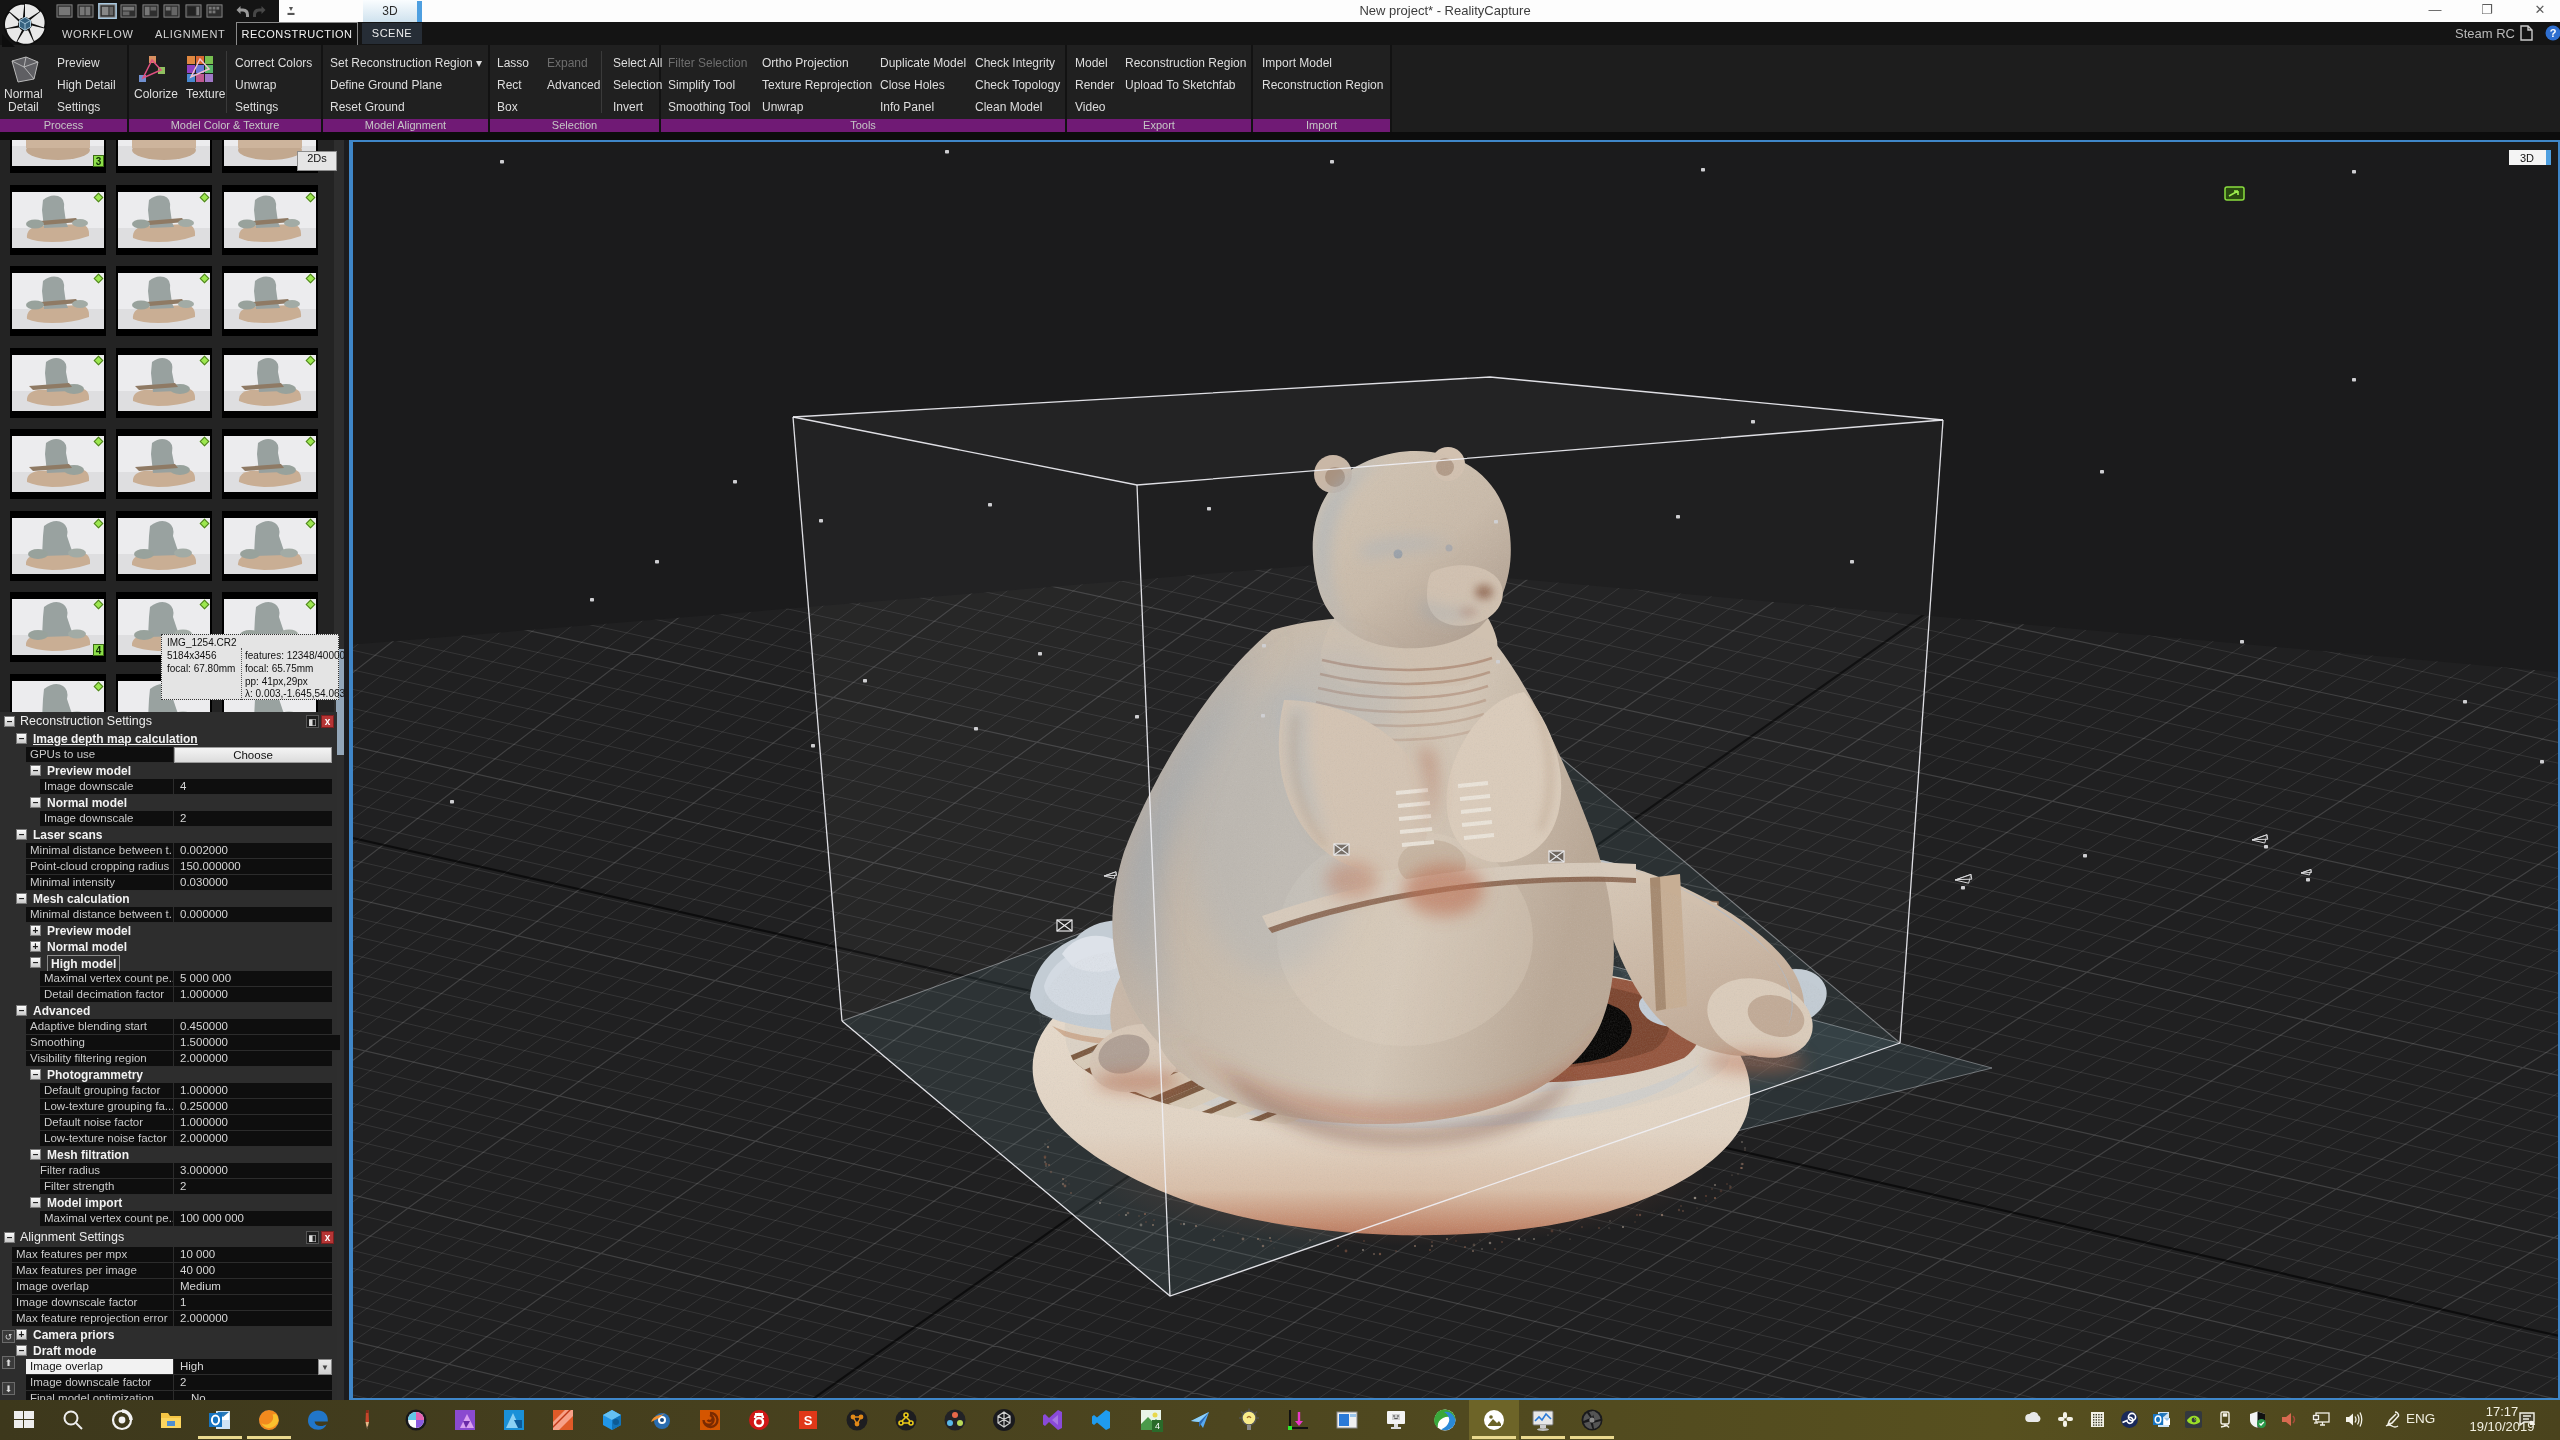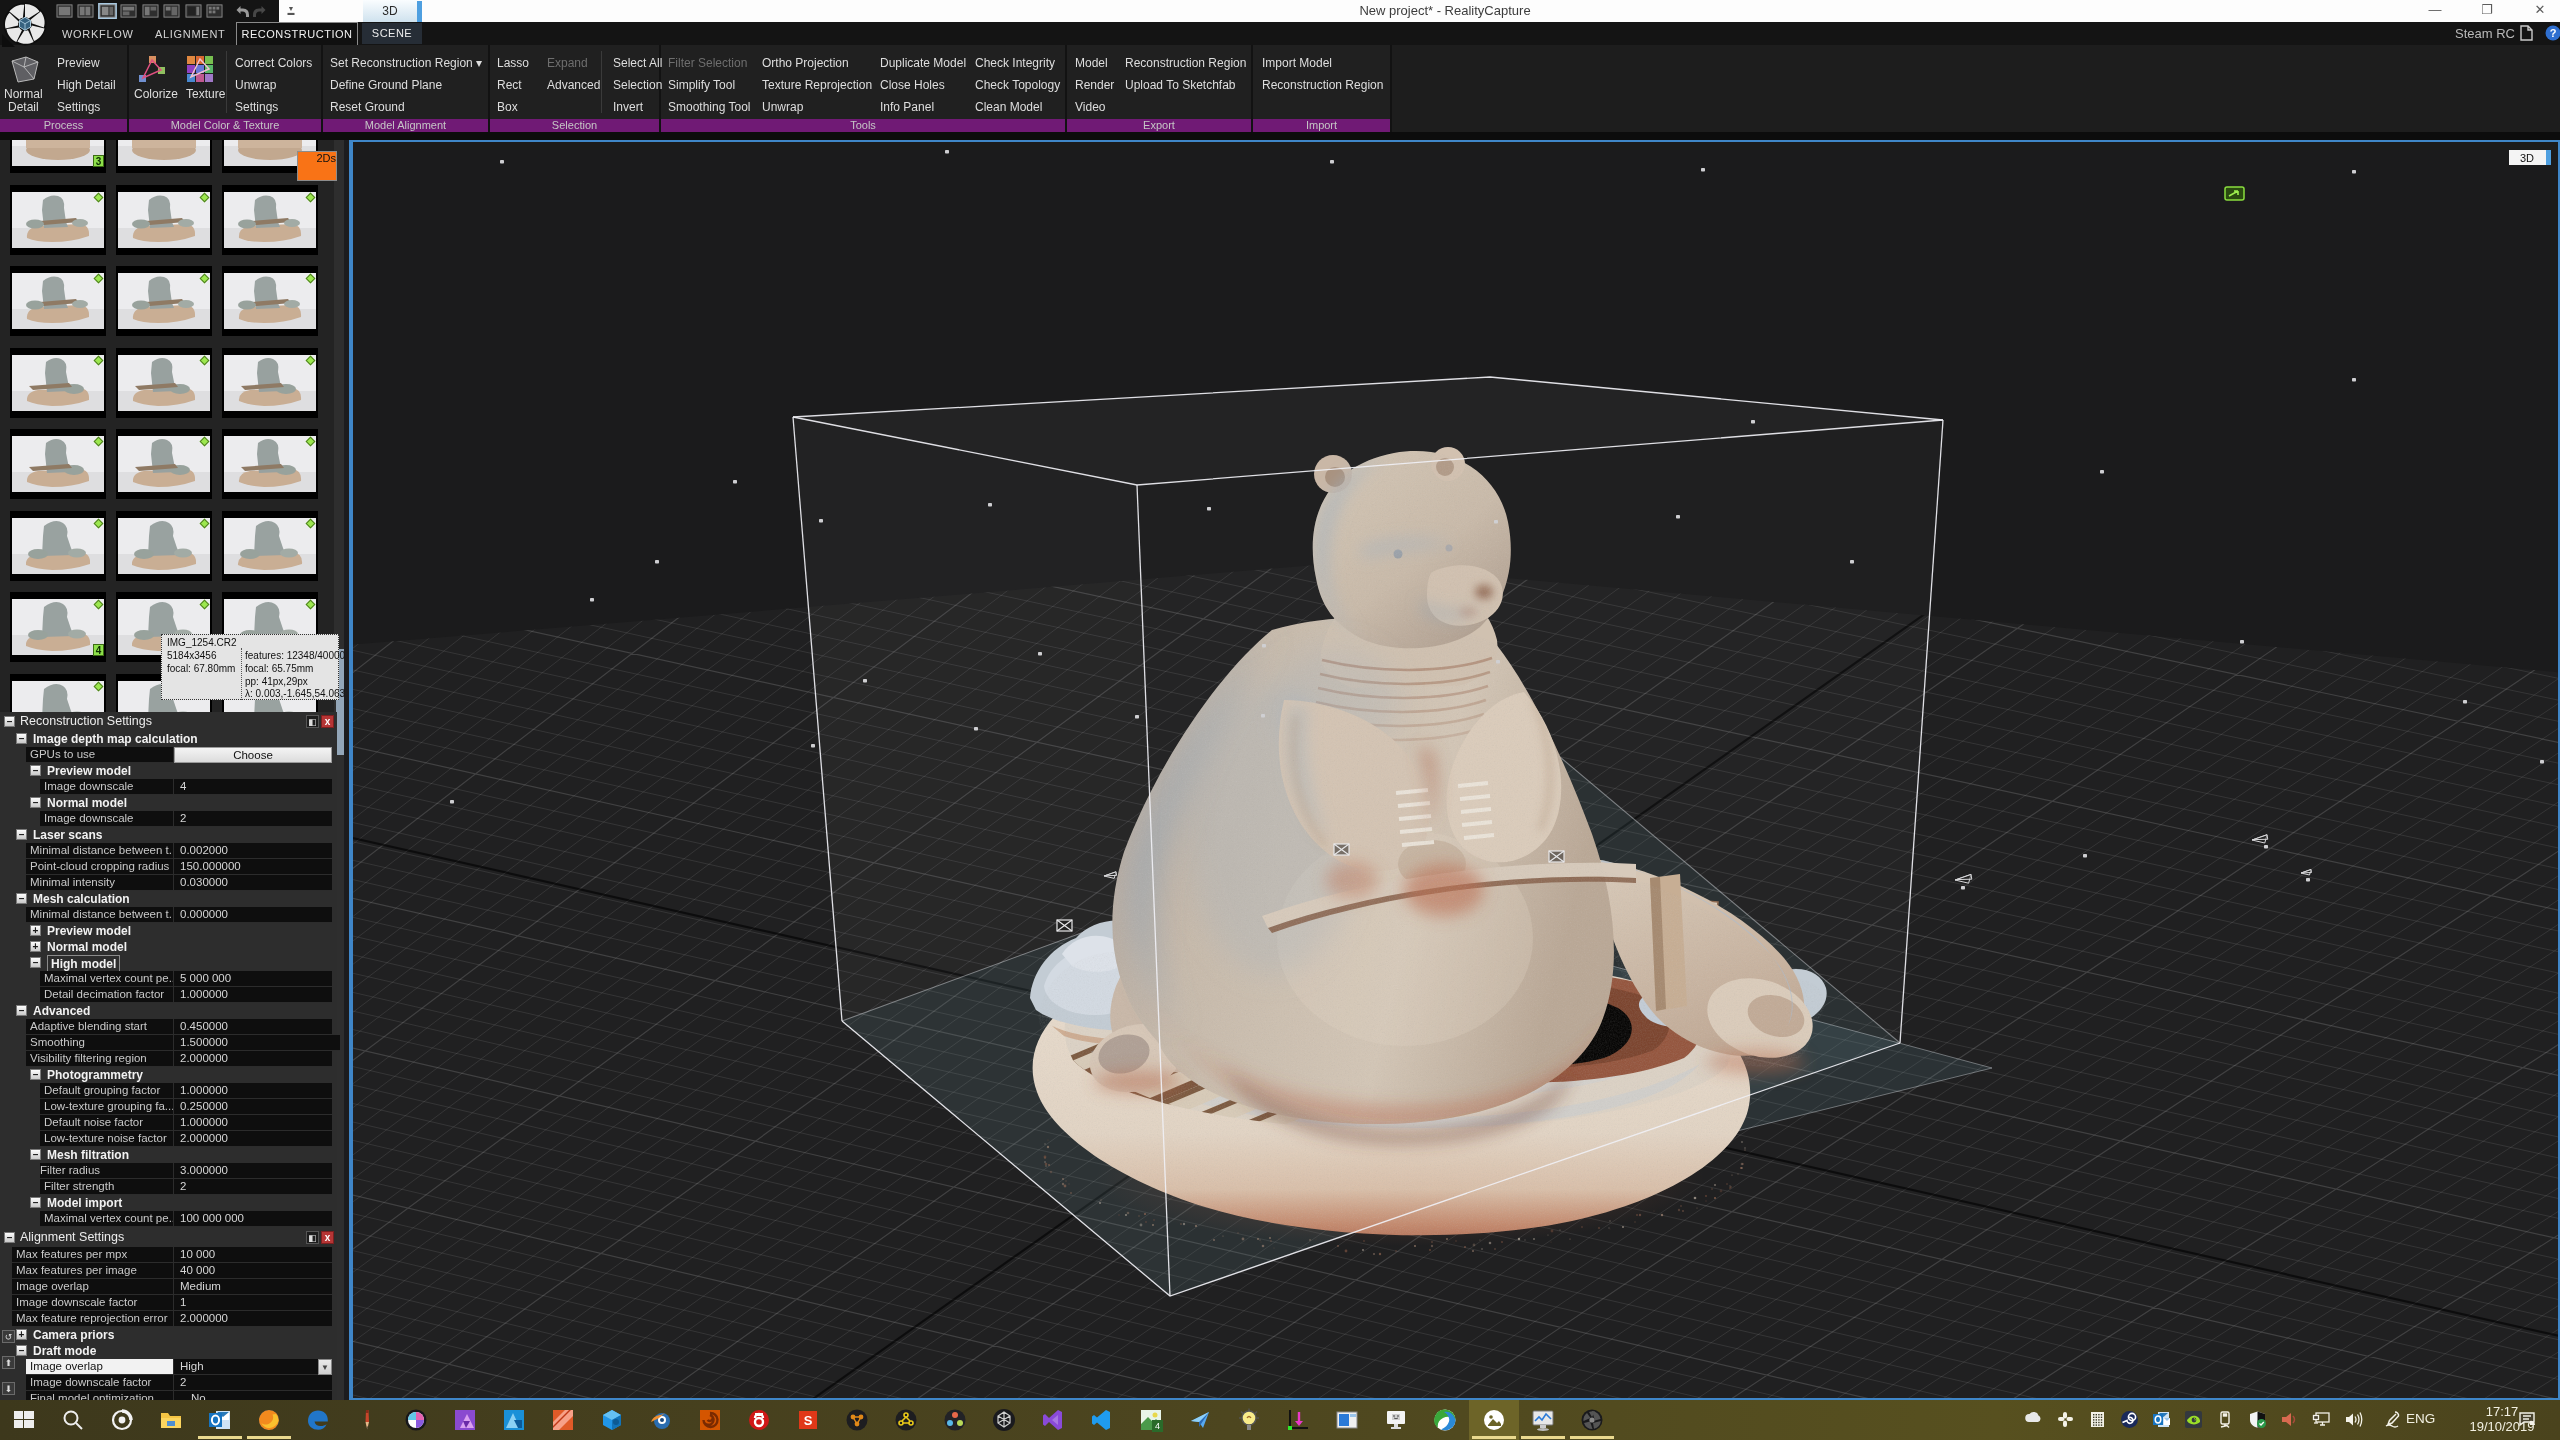--- a/index.html
+++ b/index.html
@@ -24,21 +24,21 @@
 .rdis{color:#6e6e6e}
 .rsep{top:6px;width:1px;height:62px;background:#3a3a3a}
 
 #leftpanel{left:0;top:140px;width:344px;height:1260px;background:#232323;overflow:hidden}
 .thumb{width:96px;height:70px;background:#000}
 .tphoto{left:2px;top:7px;width:92px;height:56px}
 .gdia{width:7px;height:7px;background:#9ce84e;transform:rotate(45deg);border:1px solid #4e7d22}
 .gbadge{width:11px;height:12px;background:#8ee04a;border:1px solid #3c6c14;color:#0c2c00;font-size:10px;font-weight:bold;text-align:center;line-height:12px}
 #lscroll{left:334px;top:0px;width:14px;height:1260px;background:#2e2e2e}
 #lthumbbar{left:336px;top:509px;width:9px;height:106px;background:#93a6b8}
-#tab2ds{left:297px;top:11px;width:40px;height:30px;background:#f97316;border:1px solid #8c8c8c;color:#111;font-size:11px;text-align:right;line-height:13px}
+#tab2ds{left:297px;top:11px;width:40px;height:20px;background:#e5e5e5;border:1px solid #8c8c8c;color:#111;font-size:11px;text-align:center;line-height:13px}
 
 #tooltip{left:161px;top:634px;width:178px;height:66px;background:#e4e4e4;border:1px dotted #333;color:#101010;font-size:10px;white-space:nowrap}
 
 .panel{left:0;width:337px;background:#2d2d2d}
 .phead{left:0;top:0;width:100%;height:19px;color:#ececec;font-size:12.5px}
 .prow{left:0;width:337px;height:16px}
 .cell{top:0;height:16px;background:#0e0e0e;border-bottom:1px solid #2c2c2c;color:#c9c9c9;font-size:11.5px;line-height:15px;white-space:nowrap;overflow:hidden}
 .cellv{border-left:1px solid #2c2c2c;color:#d6d6d6}
 .thead{color:#f2f2f2;font-weight:bold;font-size:12px;line-height:16px;white-space:nowrap}
 .pm{width:11px;height:11px;background:linear-gradient(#fdfdfd,#c9c9c9);border:1px solid #7a7a7a;color:#1a1a1a;font-size:10px;line-height:9px;text-align:center;font-weight:bold}
@@ -514,21 +514,21 @@
 </div>
 <div class="abs panel" style="top:712px;height:516px">
 <div class="abs phead">
         <span class="abs" style="left:20px;top:2px">Reconstruction Settings</span>
         <div class="abs szicon" style="left:306px;top:3px">◧</div>
         <div class="abs redx" style="left:321px;top:3px">x</div>
       </div>
 <div class="abs pm" style="left:4px;top:4px">–</div>
 <div class="abs prow" style="top:19px">
 <div class="abs pm" style="left:16px;top:2px">–</div>
-<div class="abs thead" style="left:33px;top:0;">Image depth map calculation</div>
+<div class="abs thead" style="left:33px;top:0;text-decoration:underline;">Image depth map calculation</div>
 </div>
 <div class="abs prow" style="top:35px">
 <div class="abs cell" style="left:26px;width:147px"><span style="margin-left:4px">GPUs to use</span></div>
 <div class="abs choose" style="left:174px;top:0;width:158px;height:16px">Choose</div>
 </div>
 <div class="abs prow" style="top:51px">
 <div class="abs pm" style="left:30px;top:2px">–</div>
 <div class="abs thead" style="left:47px;top:0;">Preview model</div>
 </div>
 <div class="abs prow" style="top:67px">

